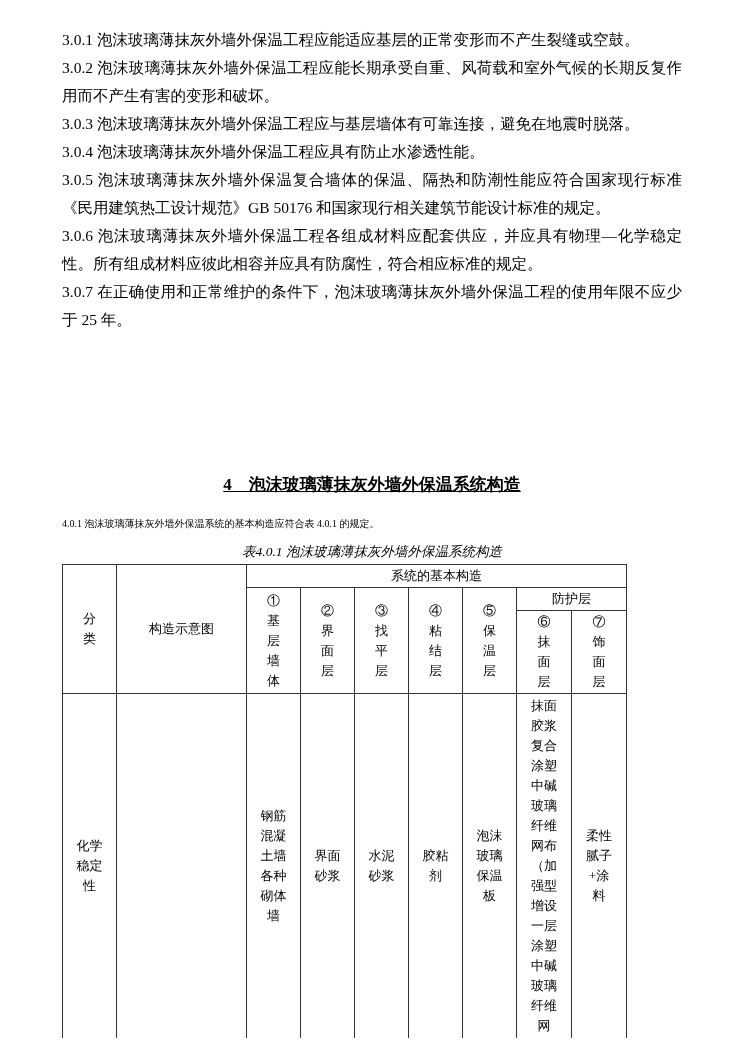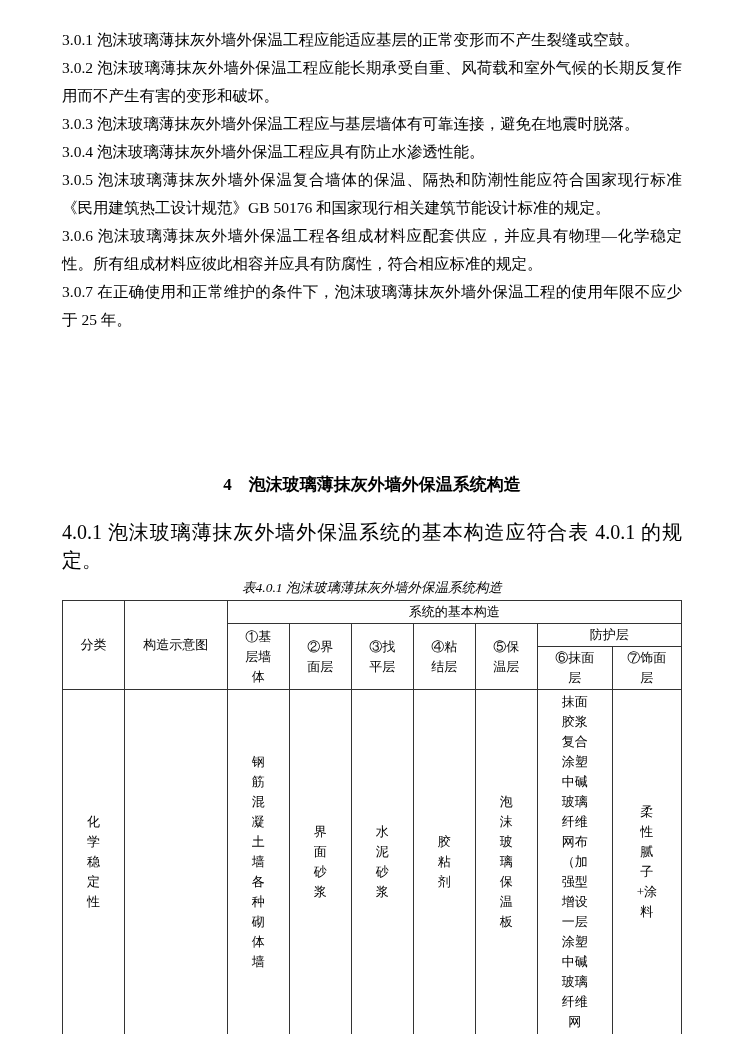--- a/index.html
+++ b/index.html
@@ -18,25 +18,26 @@
     line-height: 28px;
     text-align: justify;
   }
 
   .section-heading {
     margin-top: 138px;
     text-align: center;
     font-size: 17px;
     font-weight: bold;
     line-height: 26px;
+    text-decoration: underline;
   }
 
   .clause-401 {
-    margin-top: 20px;
-    font-size: 20px;
+    margin-top: 12px;
+    font-size: 10px;
     line-height: 28px;
     text-align: justify;
   }
 
   .table-caption {
     margin-top: 5px;
     text-align: center;
     font-size: 13.5px;
     line-height: 18px;
     font-style: italic;
@@ -47,28 +48,28 @@
     border-collapse: collapse;
     table-layout: fixed;
   }
   table.sys td {
     border: 1px solid #333;
     font-size: 13px;
     line-height: 20px;
     text-align: center;
     vertical-align: middle;
     word-break: break-all;
-    padding: 1px 12px;
+    padding: 1px 20px;
   }
   table.sys tr.hdr-1 td { height: 22px; }
   table.sys tr.hdr-2 td { height: 23px; }
   table.sys tr.hdr-3 td { height: 43px; }
   table.sys tr.data-row td {
     height: 238px;
-    padding: 2px 24px;
+    padding: 2px 11px;
     border-bottom: none; 
   }
 </style>
 </head>
 <body>
 
 <div class="page">
 
   <div class="clauses">
     <p>3.0.1 泡沫玻璃薄抹灰外墙外保温工程应能适应基层的正常变形而不产生裂缝或空鼓。</p>

